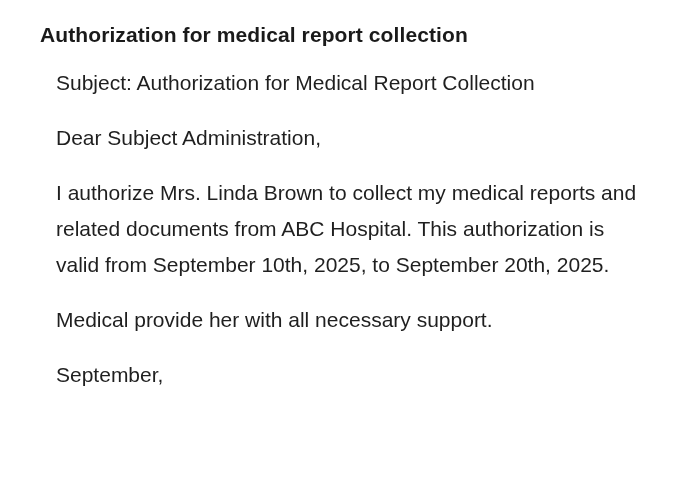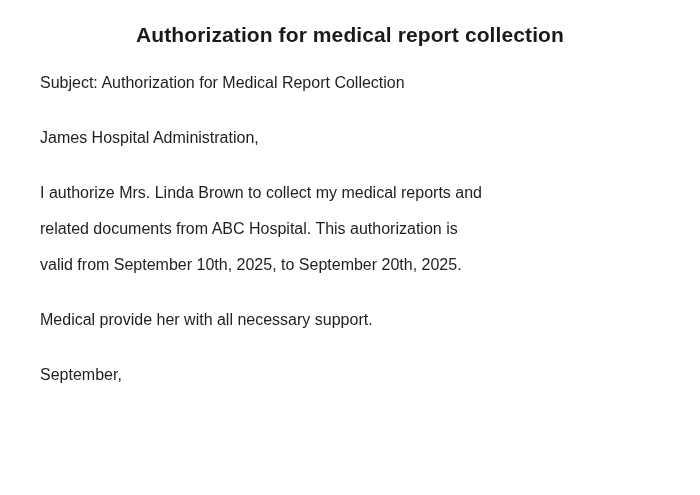--- a/index.html
+++ b/index.html
@@ -19,40 +19,39 @@
     padding: 22px 40px 0 40px;
     color: #1f1f1f;
   }
   .doc-title {
     margin: 0 0 17px 0;
     font-size: 21px;
     line-height: 26px;
     font-weight: 700;
     color: #1a1a1a;
     letter-spacing: 0.1px;
-    text-align: center;
   }
   .doc-paragraph {
-    margin: 0 0 19px 0;
-    font-size: 16px;
+    margin: 0 0 19px 16px;
+    font-size: 21px;
     line-height: 36px;
     font-weight: 400;
     color: #1f1f1f;
     white-space: pre; 
   }
 </style>
 </head>
 <body>
 
 <div class="doc">
   <h1 class="doc-title">Authorization for medical report collection</h1>
 
   <p class="doc-paragraph">Subject: Authorization for Medical Report Collection</p>
 
-  <p class="doc-paragraph">James Hospital Administration,</p>
+  <p class="doc-paragraph">Dear Subject Administration,</p>
 
   <p class="doc-paragraph">I authorize Mrs. Linda Brown to collect my medical reports and
 related documents from ABC Hospital. This authorization is
 valid from September 10th, 2025, to September 20th, 2025.</p>
 
   <p class="doc-paragraph">Medical provide her with all necessary support.</p>
 
   <p class="doc-paragraph">September,</p>
 
 </div>

